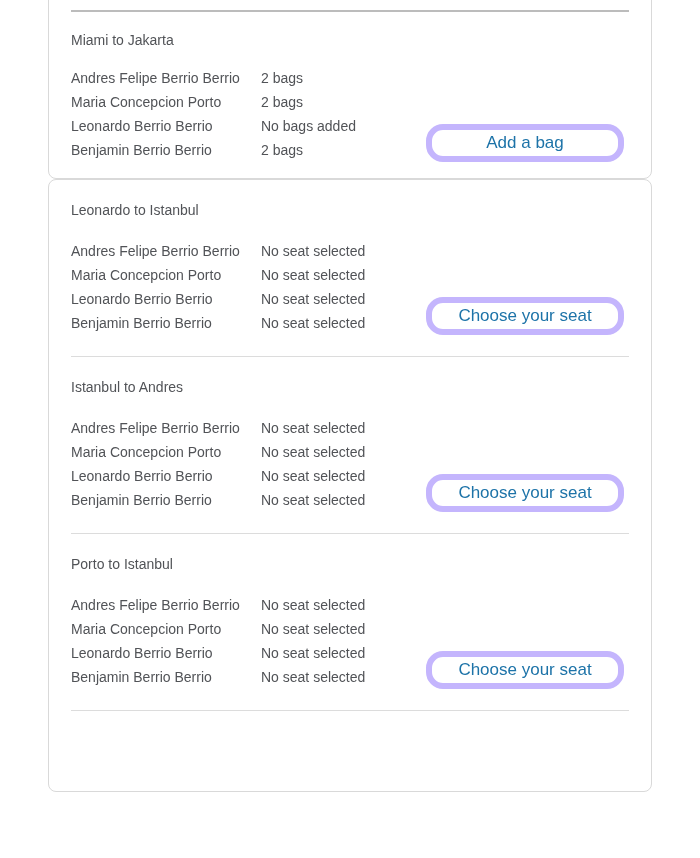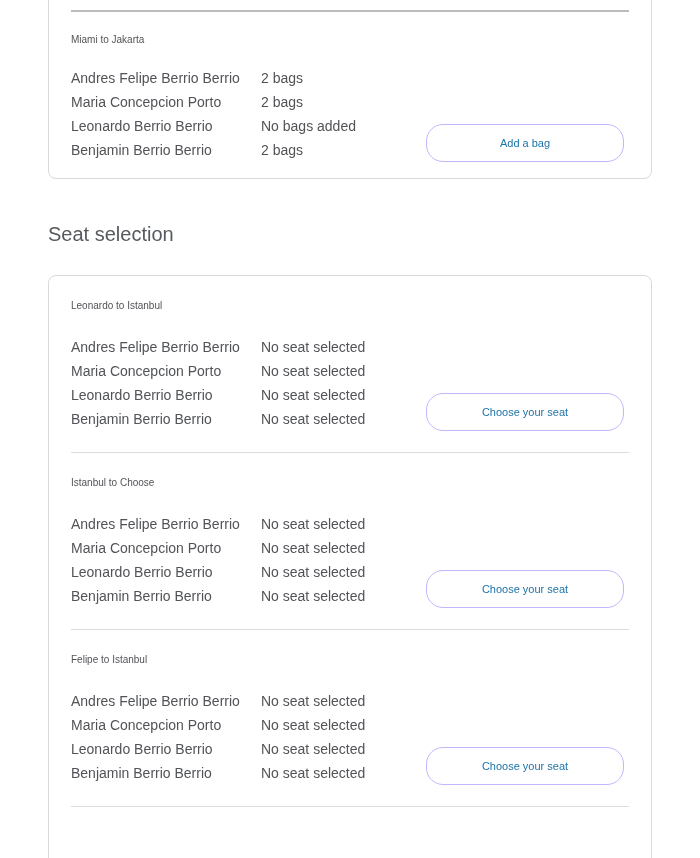--- a/index.html
+++ b/index.html
@@ -37,21 +37,21 @@
     background: #bcbcbc;
     border: none;
   }
   .hr-light {
     height: 1px;
     background: #dcdcdc;
     border: none;
     margin-top: 21px;
   }
   .segment-title {
-    font-size: 10px;
+    font-size: 14px;
     line-height: 16px;
     font-weight: 400;
     color: #515357;
     margin: 0;
   }
   .card--bags .segment-title { margin-top: 20px; }
   .rows-flex {
     display: flex;
     margin-top: 18px;
   }
@@ -68,25 +68,25 @@
   .btn-col {
     margin-left: auto;
     margin-right: 5px;
     display: flex;
     align-items: flex-end;
   }
   .outline-btn {
     width: 198px;
     height: 38px;
     background: #ffffff;
-    border: 1px solid #c4b5fd;
+    border: 6px solid #c4b5fd;
     border-radius: 17px;
     color: #1d73a8;
     font-family: "Liberation Sans", sans-serif;
-    font-size: 11px;
+    font-size: 17px;
     cursor: pointer;
     padding: 0;
   }
   .section-heading {
     font-size: 20px;
     line-height: 23px;
     font-weight: 400;
     color: #565a5e;
     margin: 44px 0 29px 0;
   }
@@ -113,21 +113,20 @@
         <span class="pax-value">No bags added</span>
         <span class="pax-name">Benjamin Berrio Berrio</span>
         <span class="pax-value">2 bags</span>
       </div>
       <div class="btn-col">
         <button class="outline-btn">Add a bag</button>
       </div>
     </div>
   </div>
 
-  <h2 class="section-heading">Seat selection</h2>
 
   <div class="card card--seats">
 
     <div class="seat-section">
       <h3 class="segment-title">Leonardo to Istanbul</h3>
       <div class="rows-flex">
         <div class="pax-grid">
           <span class="pax-name">Andres Felipe Berrio Berrio</span>
           <span class="pax-value">No seat selected</span>
           <span class="pax-name">Maria Concepcion Porto</span>
@@ -138,41 +137,41 @@
           <span class="pax-value">No seat selected</span>
         </div>
         <div class="btn-col">
           <button class="outline-btn">Choose your seat</button>
         </div>
       </div>
       <div class="hr-light"></div>
     </div>
 
     <div class="seat-section">
-      <h3 class="segment-title">Istanbul to Choose</h3>
+      <h3 class="segment-title">Istanbul to Andres</h3>
       <div class="rows-flex">
         <div class="pax-grid">
           <span class="pax-name">Andres Felipe Berrio Berrio</span>
           <span class="pax-value">No seat selected</span>
           <span class="pax-name">Maria Concepcion Porto</span>
           <span class="pax-value">No seat selected</span>
           <span class="pax-name">Leonardo Berrio Berrio</span>
           <span class="pax-value">No seat selected</span>
           <span class="pax-name">Benjamin Berrio Berrio</span>
           <span class="pax-value">No seat selected</span>
         </div>
         <div class="btn-col">
           <button class="outline-btn">Choose your seat</button>
         </div>
       </div>
       <div class="hr-light"></div>
     </div>
 
     <div class="seat-section">
-      <h3 class="segment-title">Felipe to Istanbul</h3>
+      <h3 class="segment-title">Porto to Istanbul</h3>
       <div class="rows-flex">
         <div class="pax-grid">
           <span class="pax-name">Andres Felipe Berrio Berrio</span>
           <span class="pax-value">No seat selected</span>
           <span class="pax-name">Maria Concepcion Porto</span>
           <span class="pax-value">No seat selected</span>
           <span class="pax-name">Leonardo Berrio Berrio</span>
           <span class="pax-value">No seat selected</span>
           <span class="pax-name">Benjamin Berrio Berrio</span>
           <span class="pax-value">No seat selected</span>

